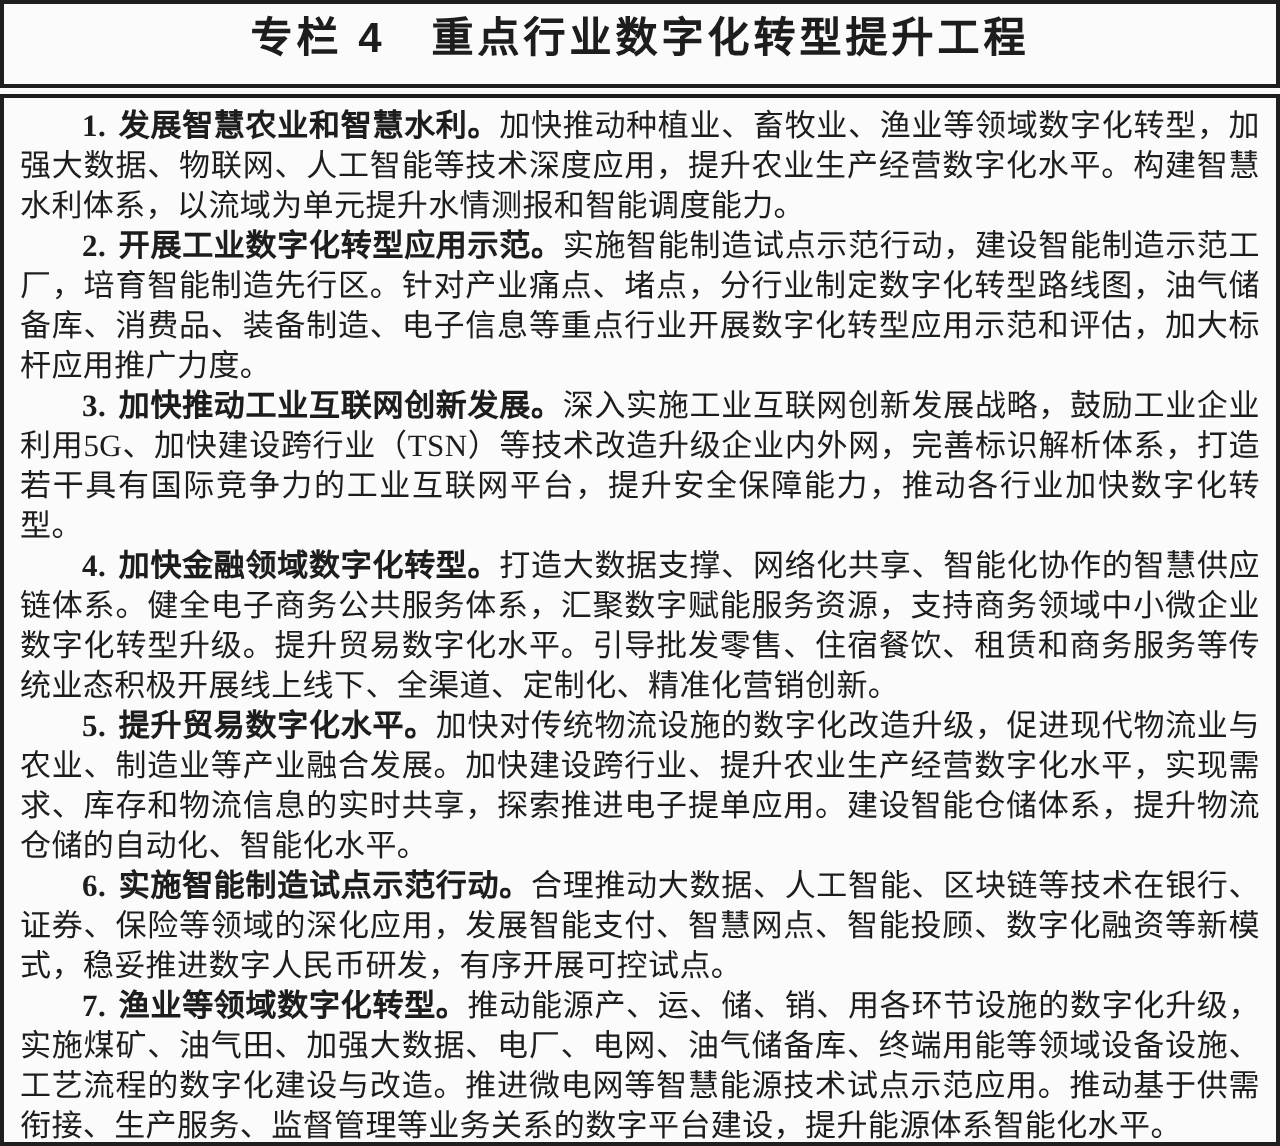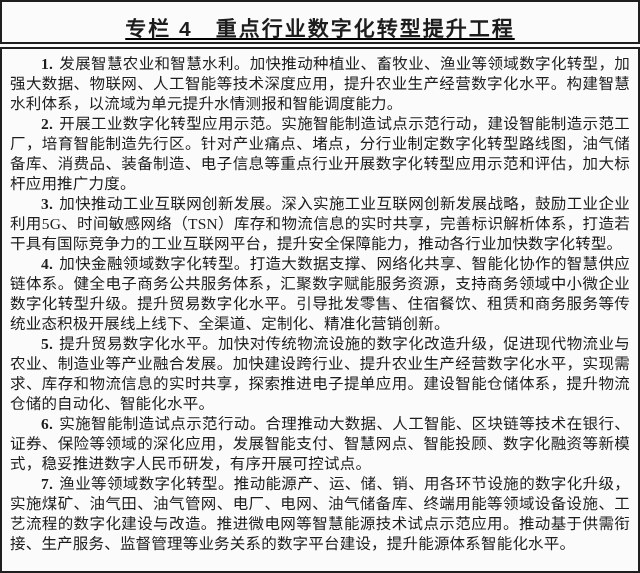--- a/index.html
+++ b/index.html
@@ -18,24 +18,23 @@
     width: 640px;
     height: 573px;
     background: var(--background);
     position: relative;
   }
   .title-box {
     width: 640px;
     height: 44px;
     border: 2px solid var(--border);
     display: flex;
-    align-items: flex-end;
+    align-items: flex-start;
     justify-content: center;
     background: var(--background);
-    text-decoration: underline;
   }
   .title {
     font-family: "Liberation Sans", "DejaVu Sans", sans-serif;
     font-weight: bold;
     font-size: 21px;
     letter-spacing: 2px;
     color: var(--text);
     white-space: nowrap;
   }
   .body-box {
@@ -54,42 +53,42 @@
     letter-spacing: 0.2px;
     color: var(--text);
     text-align: justify;
     text-indent: 2em;
   }
   .para .num {
     font-weight: bold;
     margin-right: 0.4em;
   }
   .para .lead {
-    font-weight: normal;
+    font-weight: bold;
   }
 </style>
 </head>
 <body>
 
 <div class="page">
 
   <div class="title-box">
     <div class="title">专栏 4　重点行业数字化转型提升工程</div>
   </div>
 
   <div class="body-box">
 
       <p class="para"><b class="num">1.</b><b class="lead">发展智慧农业和智慧水利。</b><span>加快推动种植业、畜牧业、渔业等领域数字化转型，加强大数据、物联网、人工智能等技术深度应用，提升农业生产经营数字化水平。构建智慧水利体系，以流域为单元提升水情测报和智能调度能力。</span></p>
 
       <p class="para"><b class="num">2.</b><b class="lead">开展工业数字化转型应用示范。</b><span>实施智能制造试点示范行动，建设智能制造示范工厂，培育智能制造先行区。针对产业痛点、堵点，分行业制定数字化转型路线图，油气储备库、消费品、装备制造、电子信息等重点行业开展数字化转型应用示范和评估，加大标杆应用推广力度。</span></p>
 
-      <p class="para"><b class="num">3.</b><b class="lead">加快推动工业互联网创新发展。</b><span>深入实施工业互联网创新发展战略，鼓励工业企业利用5G、时间敏感网络（TSN）库存和物流信息的实时共享，完善标识解析体系，打造若干具有国际竞争力的工业互联网平台，提升安全保障能力，推动各行业加快数字化转型。</span></p>
+      <p class="para"><b class="num">3.</b><b class="lead">加快推动工业互联网创新发展。</b><span>深入实施工业互联网创新发展战略，鼓励工业企业利用5G、加快建设跨行业（TSN）等技术改造升级企业内外网，完善标识解析体系，打造若干具有国际竞争力的工业互联网平台，提升安全保障能力，推动各行业加快数字化转型。</span></p>
 
       <p class="para"><b class="num">4.</b><b class="lead">加快金融领域数字化转型。</b><span>打造大数据支撑、网络化共享、智能化协作的智慧供应链体系。健全电子商务公共服务体系，汇聚数字赋能服务资源，支持商务领域中小微企业数字化转型升级。提升贸易数字化水平。引导批发零售、住宿餐饮、租赁和商务服务等传统业态积极开展线上线下、全渠道、定制化、精准化营销创新。</span></p>
 
       <p class="para"><b class="num">5.</b><b class="lead">提升贸易数字化水平。</b><span>加快对传统物流设施的数字化改造升级，促进现代物流业与农业、制造业等产业融合发展。加快建设跨行业、提升农业生产经营数字化水平，实现需求、库存和物流信息的实时共享，探索推进电子提单应用。建设智能仓储体系，提升物流仓储的自动化、智能化水平。</span></p>
 
       <p class="para"><b class="num">6.</b><b class="lead">实施智能制造试点示范行动。</b><span>合理推动大数据、人工智能、区块链等技术在银行、证券、保险等领域的深化应用，发展智能支付、智慧网点、智能投顾、数字化融资等新模式，稳妥推进数字人民币研发，有序开展可控试点。</span></p>
 
-      <p class="para"><b class="num">7.</b><b class="lead">渔业等领域数字化转型。</b><span>推动能源产、运、储、销、用各环节设施的数字化升级，实施煤矿、油气田、油气管网、电厂、电网、油气储备库、终端用能等领域设备设施、工艺流程的数字化建设与改造。推进微电网等智慧能源技术试点示范应用。推动基于供需衔接、生产服务、监督管理等业务关系的数字平台建设，提升能源体系智能化水平。</span></p>
+      <p class="para"><b class="num">7.</b><b class="lead">渔业等领域数字化转型。</b><span>推动能源产、运、储、销、用各环节设施的数字化升级，实施煤矿、油气田、加强大数据、电厂、电网、油气储备库、终端用能等领域设备设施、工艺流程的数字化建设与改造。推进微电网等智慧能源技术试点示范应用。推动基于供需衔接、生产服务、监督管理等业务关系的数字平台建设，提升能源体系智能化水平。</span></p>
     </div>
 
 </div>
 
 </body></html>

